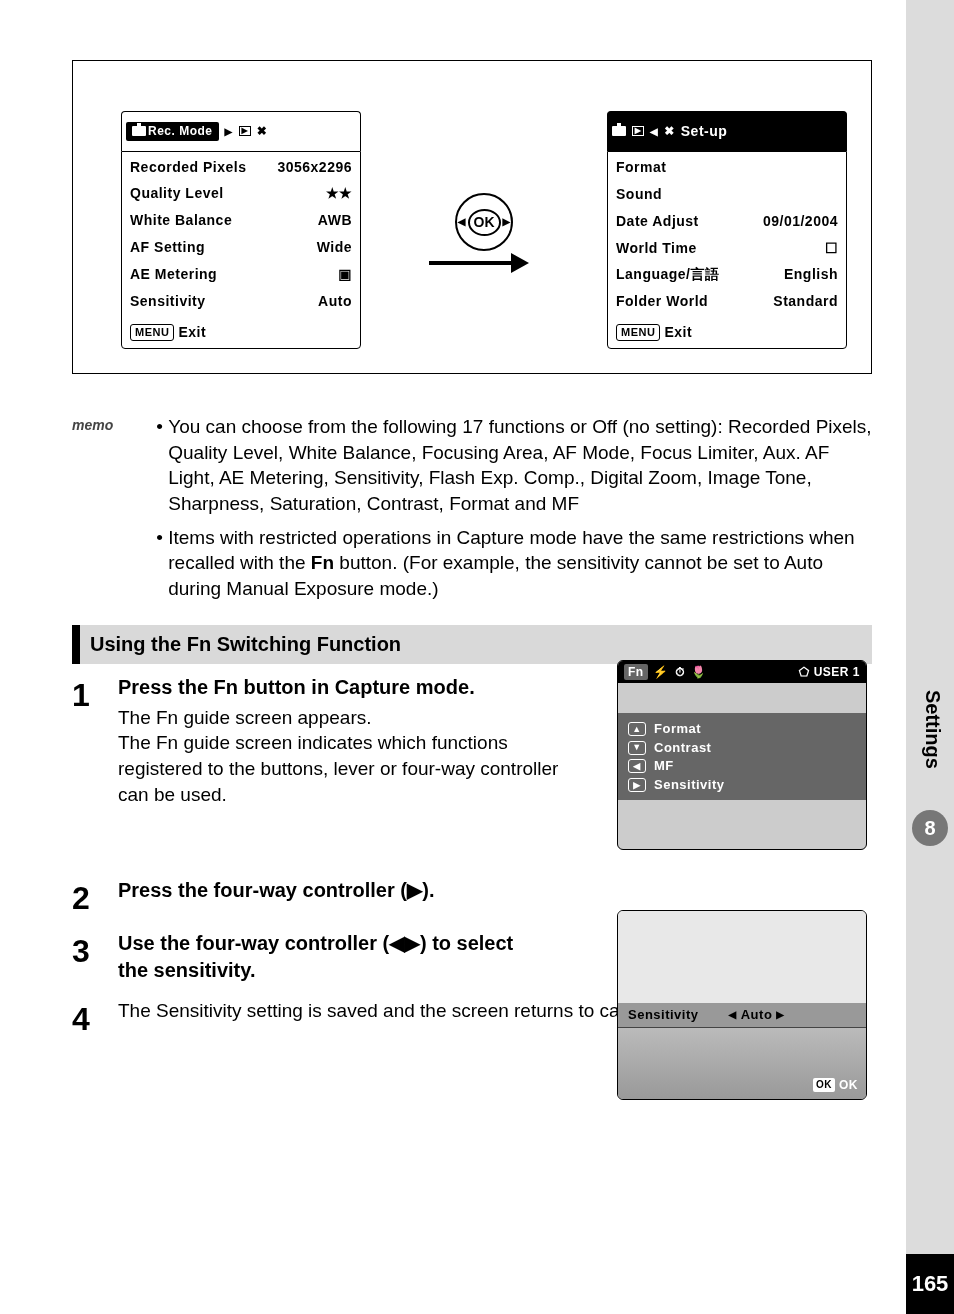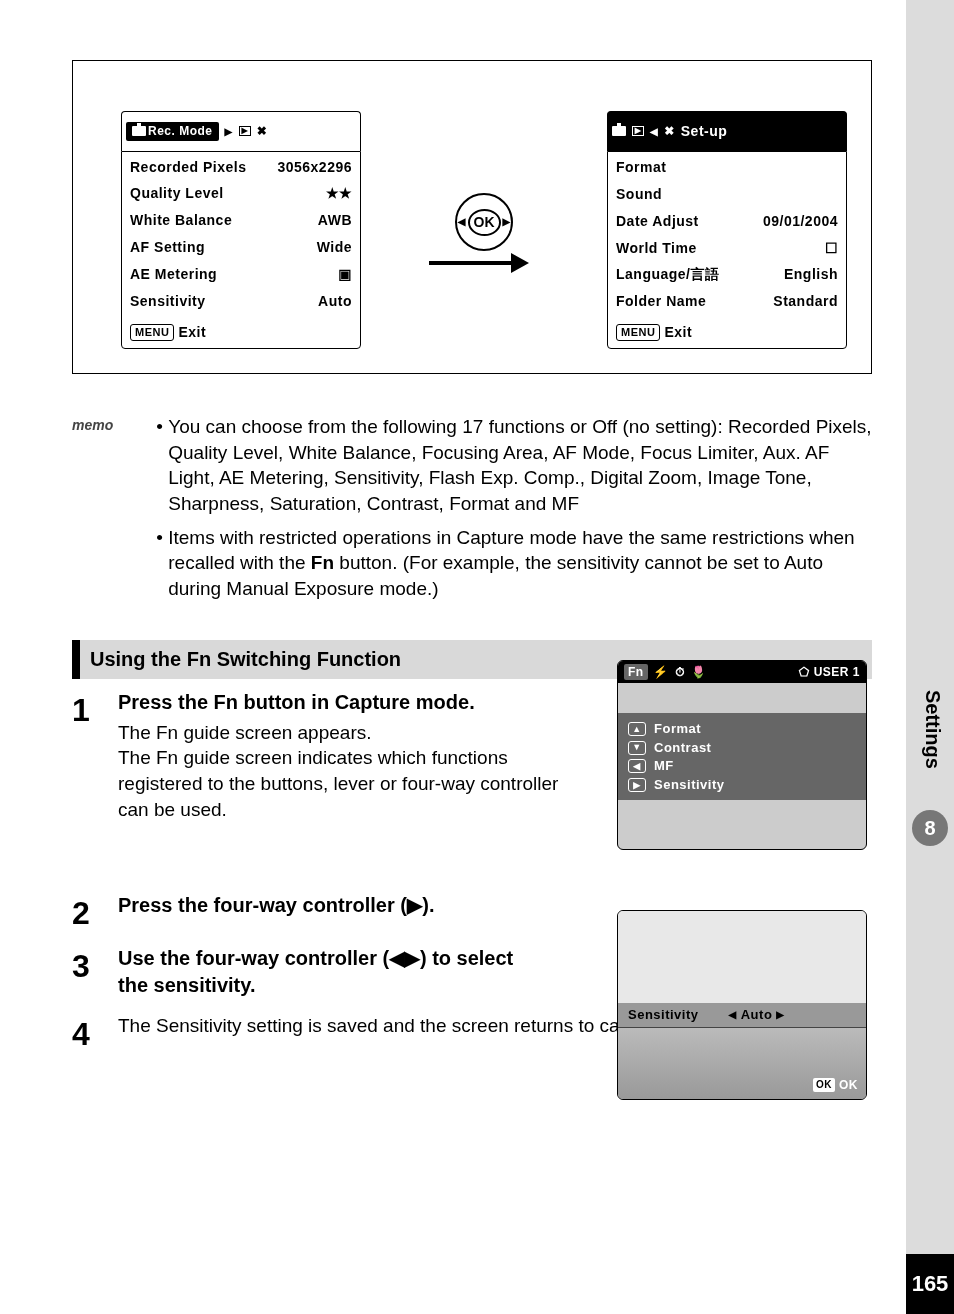--- a/index.html
+++ b/index.html
@@ -93,21 +93,21 @@
   .memo-icon { font-size: 14px; font-weight: bold; color: #444; padding-top: 2px; font-style: italic;}
   .memo-list { flex: 1; }
   .memo-list li { margin-bottom: 8px; }
   .memo-list .fn { font-weight: bold; font-family: Arial; }
   .section-bar {
     background: #d9d9d9;
     border-left: 8px solid #000;
     padding: 6px 10px;
     font-weight: bold;
     font-size: 20px;
-    margin-top: 30px;
+    margin-top: 15px;
   }
   .steps { margin-top: 6px; }
   .step { display: flex; gap: 18px; margin-top: 10px; }
   .step-num { font-size: 32px; font-weight: bold; width: 28px; }
   .step-body { flex: 1; }
   .step-title { font-size: 20px; font-weight: bold; margin-bottom: 4px; }
   .step-text { font-size: 19px; }
   .ok-label { font-weight: bold; }
   .shot {
     position: absolute;
@@ -226,21 +226,21 @@
             </div>
           <div class="lcd-row">
               <span>World Time</span>
               <span>☐</span>
             </div>
           <div class="lcd-row">
               <span>Language/言語</span>
               <span>English</span>
             </div>
           <div class="lcd-row">
-              <span>Folder Name</span>
+              <span>Folder World</span>
               <span>Standard</span>
             </div>
           <div class="lcd-foot">
               <span class="menu-chip">MENU</span>
               <span>Exit</span>
             </div>
         </div>
       </div>
     </div>
   </div>

